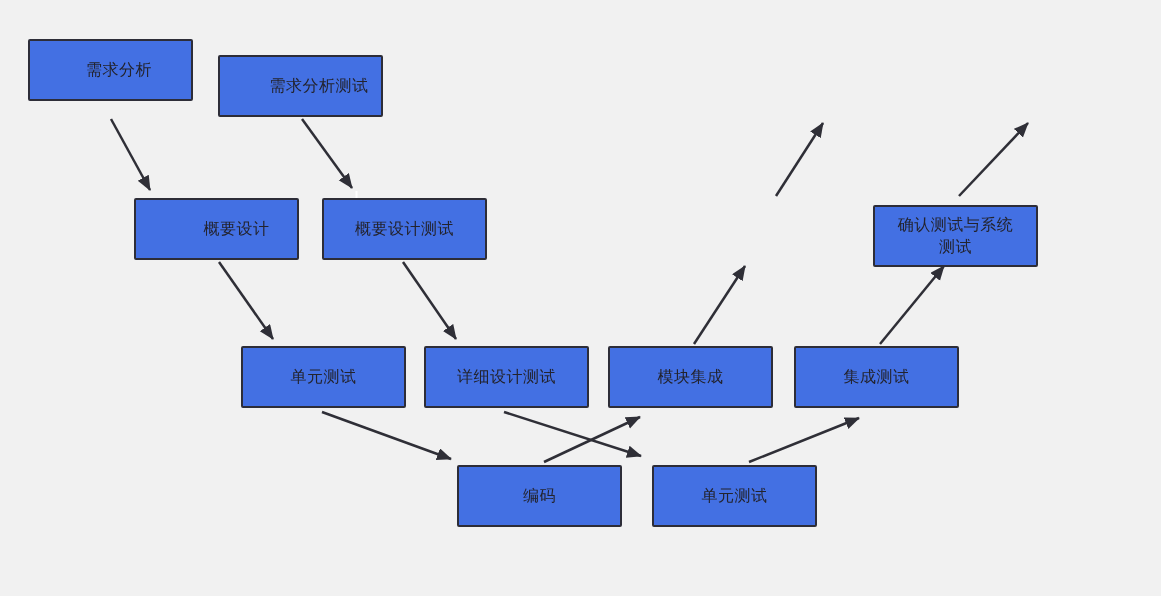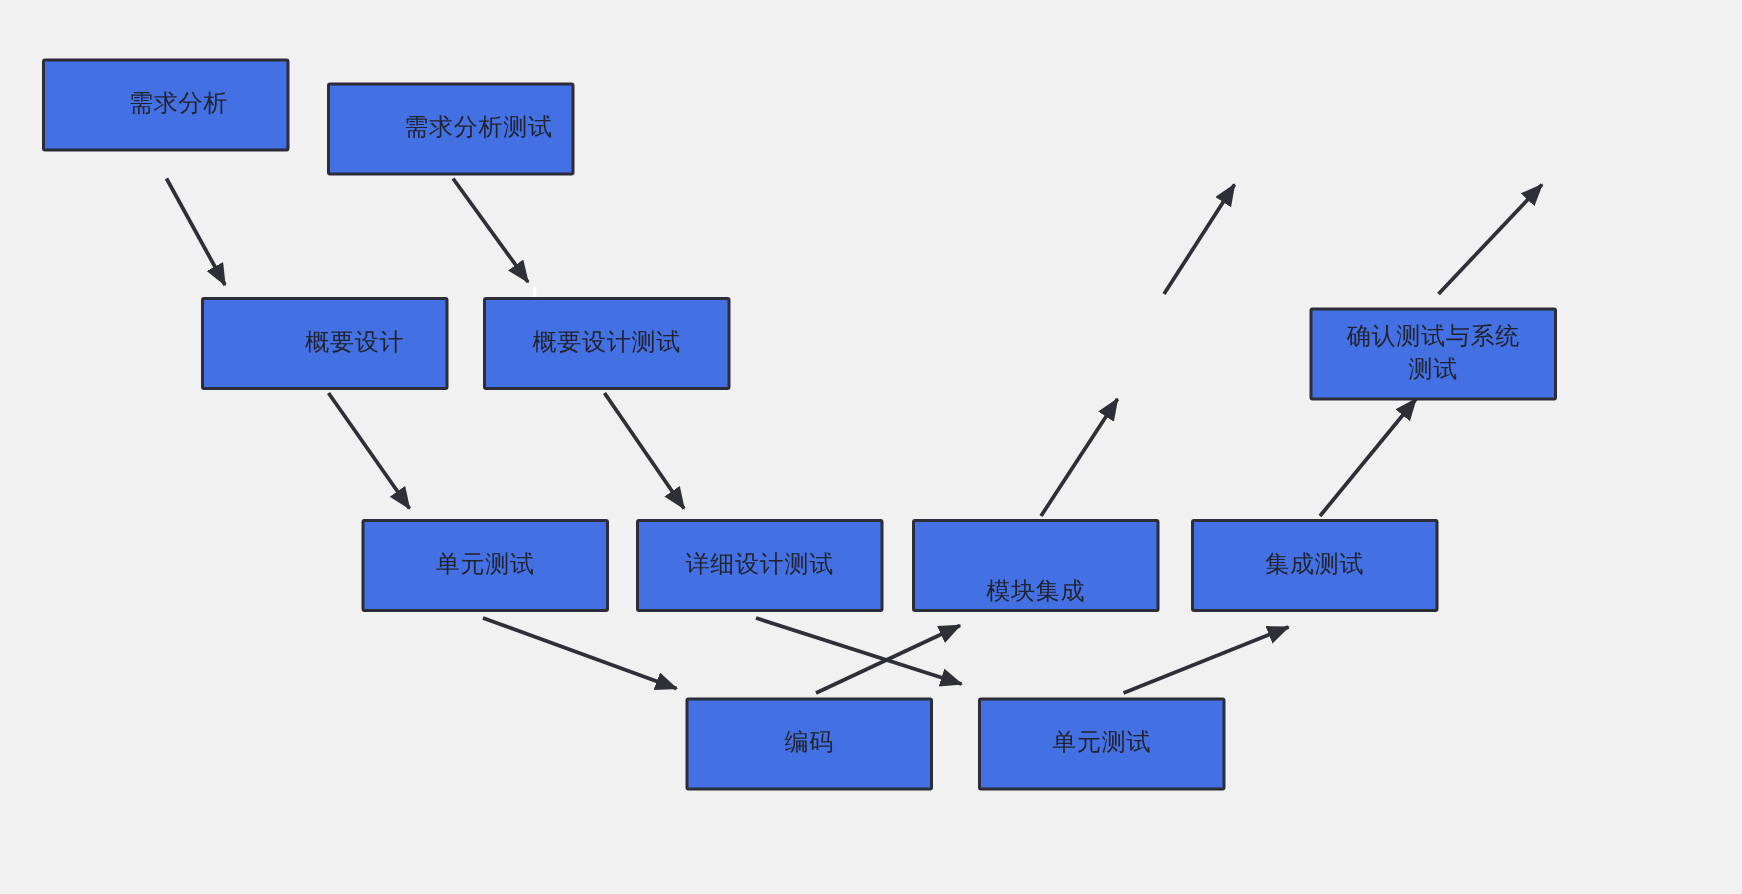--- a/index.html
+++ b/index.html
@@ -71,21 +71,21 @@
     <span>确认测试与系统
 测试</span>
   </div>
 
   <div class="node" style="left:241px;top:346px;">
     <span>单元测试</span>
   </div>
   <div class="node" style="left:424px;top:346px;text-align:right;">
     <span>详细设计测试</span>
   </div>
-  <div class="node" style="left:608px;top:346px;align-items:flex-end;">
+  <div class="node" style="left:608px;top:346px;">
     <span>模块集成</span>
   </div>
   <div class="node" style="left:794px;top:346px;">
     <span>集成测试</span>
   </div>
 
   <div class="node" style="left:424px;top:465px;margin-left:33px;">
     <span>编码</span>
   </div>
   <div class="node" style="left:652px;top:465px;">

